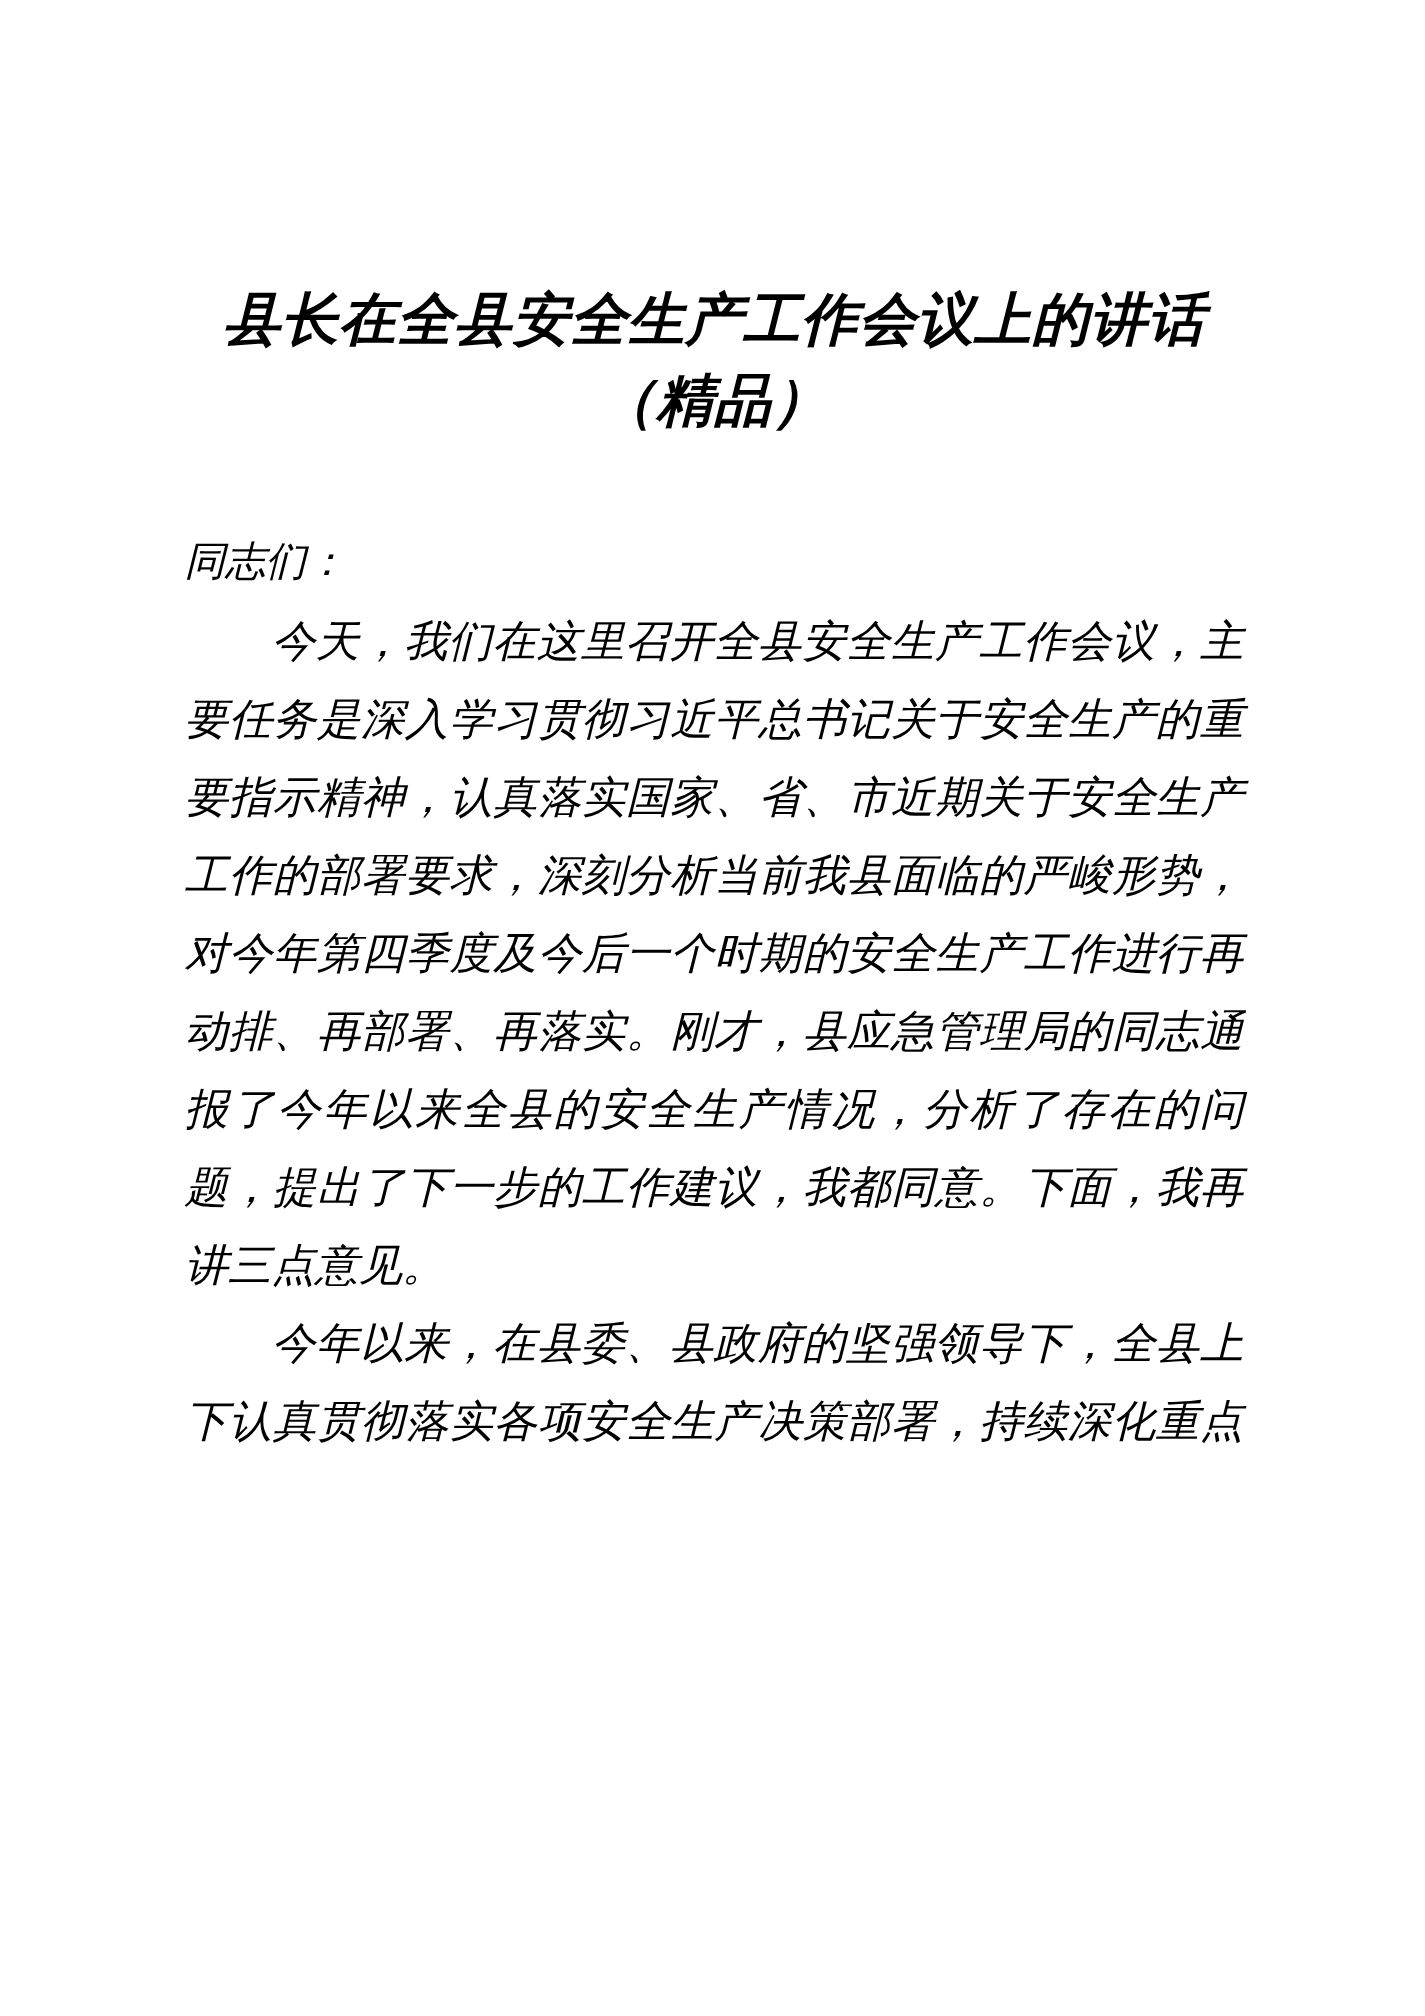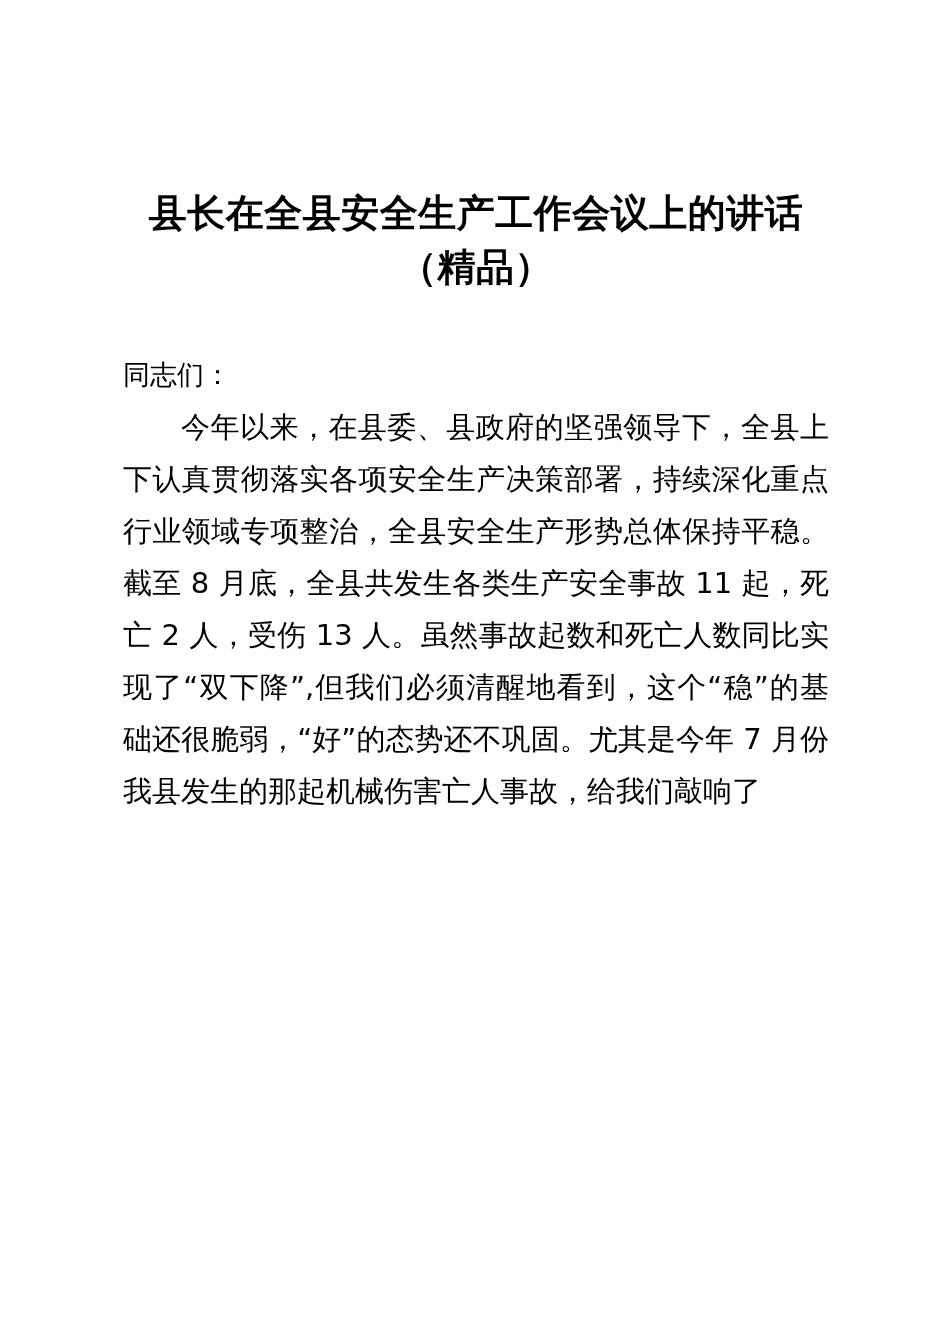--- a/index.html
+++ b/index.html
@@ -15,20 +15,21 @@
     color: #000000;
     -webkit-font-smoothing: antialiased;
   }
 
   .page {
     position: relative;
     width: 950px;
     height: 984px;
     background: #ffffff;
     overflow: hidden;
+    font-style: italic;
   }
 
   .content {
     position: absolute;
     left: 123px;
     top: 0;
     width: 706px;
   }
 
   
@@ -78,18 +79,19 @@
 </head>
 <body>
 
 <div class="page">
   <div class="content">
 
     <h1 class="doc-title">县长在全县安全生产工作会议上的讲话（精品）</h1>
 
     <div class="salutation">同志们：</div>
 
+    <p class="para para-1">今天，我们在这里召开全县安全生产工作会议，主要任务是深入学习贯彻习近平总书记关于安全生产的重要指示精神，认真落实国家、省、市近期关于安全生产工作的部署要求，深刻分析当前我县面临的严峻形势，对今年第四季度及今后一个时期的安全生产工作进行再动排、再部署、再落实。刚才，县应急管理局的同志通报了今年以来全县的安全生产情况，分析了存在的问题，提出了下一步的工作建议，我都同意。下面，我再讲三点意见。</p>
 
 
     <p class="para">今年以来，在县委、县政府的坚强领导下，全县上下认真贯彻落实各项安全生产决策部署，持续深化重点行业领域专项整治，全县安全生产形势总体保持平稳。截至 8 月底，全县共发生各类生产安全事故 11 起，死亡 2 人，受伤 13 人。虽然事故起数和死亡人数同比实现了“双下降”,但我们必须清醒地看到，这个“稳”的基础还很脆弱，“好”的态势还不巩固。尤其是今年 7 月份我县发生的那起机械伤害亡人事故，给我们敲响了</p>
 
   </div>
 </div>
 
 </body></html>

